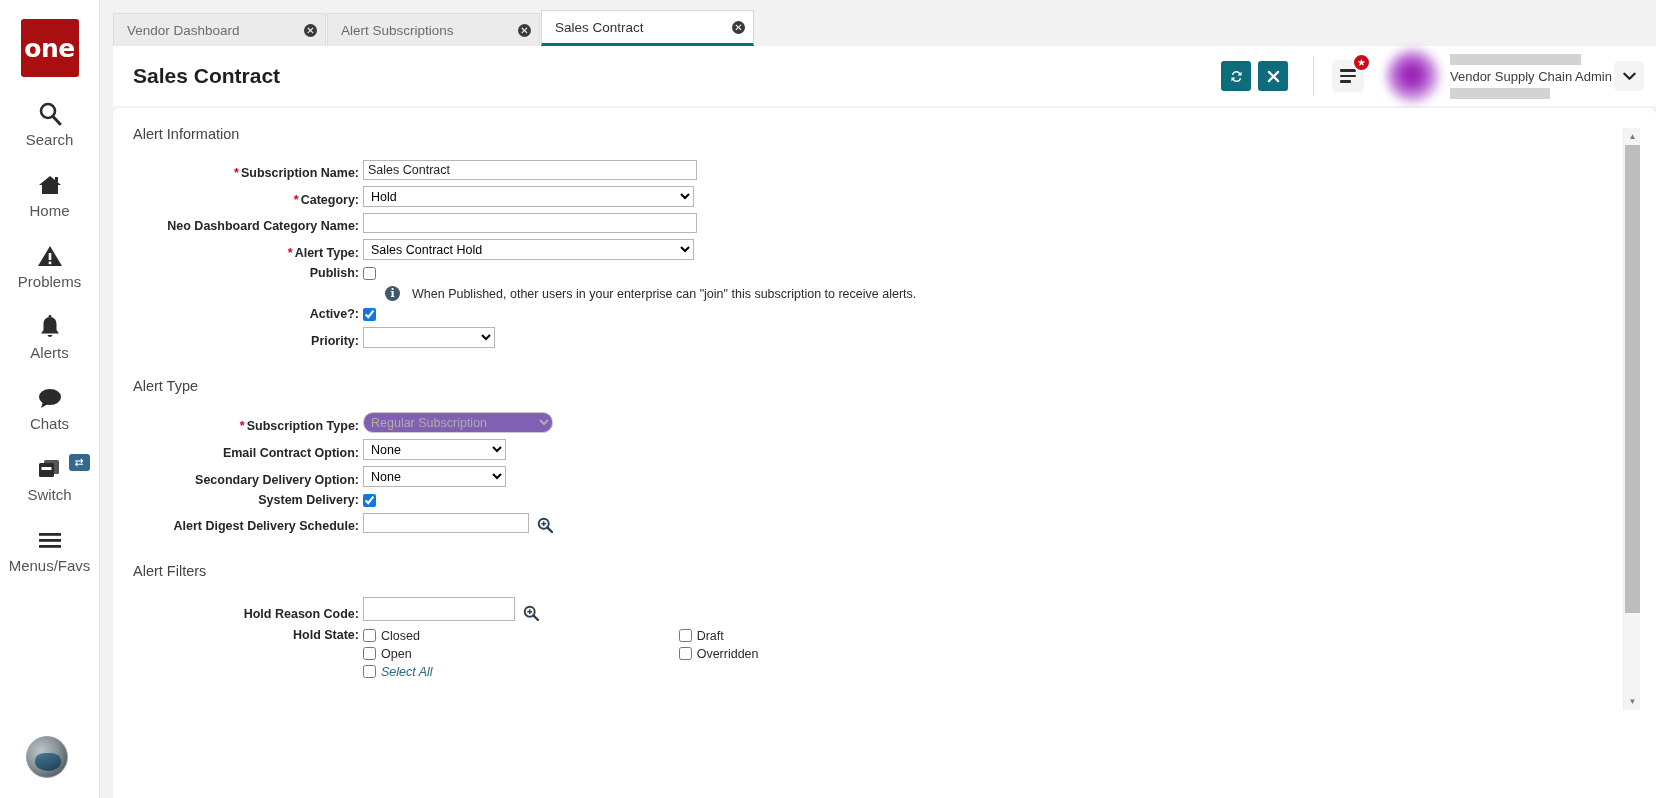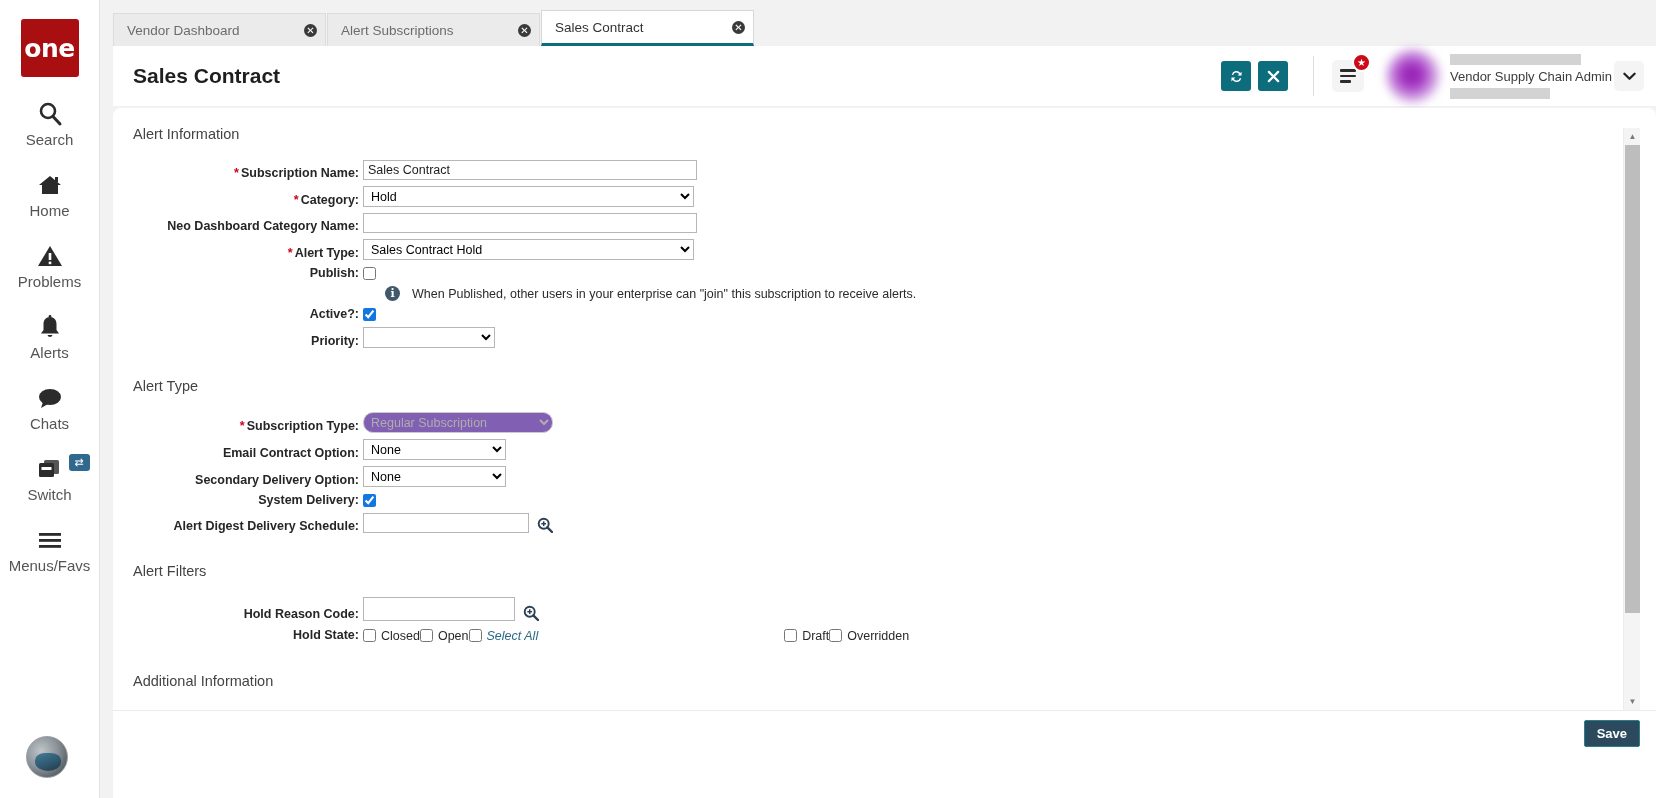--- a/index.html
+++ b/index.html
@@ -244,21 +244,21 @@
   }
   .note-text { font-size: 12.5px; color: #2a2a2a; }
 
   .mag-icon {
     margin-left: 8px; width: 16px; height: 16px;
     display: inline-flex; align-items: center; justify-content: center;
     cursor: pointer;
   }
 
   .chkgrid { display: flex; }
-  .chkcol { display: flex; flex-direction: row; }
+  .chkcol { display: flex; flex-direction: column; }
   .chkcol.second { margin-left: 246px; }
   .chkline { display: flex; align-items: center; height: 17px; margin-bottom: 1px; }
   .chkline input { margin: 0 5px 0 0; }
   .chklabel { font-size: 12.5px; color: #2a2a2a; }
   .chklabel.selectall { font-style: italic; color: #2a6b85; cursor: pointer; }
 
   #additional-info-title {
     font-size: 14.5px; color: #444;
     margin-top: 28px;
   }
@@ -595,17 +595,14 @@
 
     </div>
   </div>
 
   <div id="vscroll">
     <div class="sb-arrow">▲</div>
     <div id="sb-thumb"></div>
     <div class="sb-arrow" id="sb-down">▼</div>
   </div>
 
-  <div id="card-footer">
-    <button id="save-button">Save</button>
-  </div>
 
 </div>
 
 </body></html>

